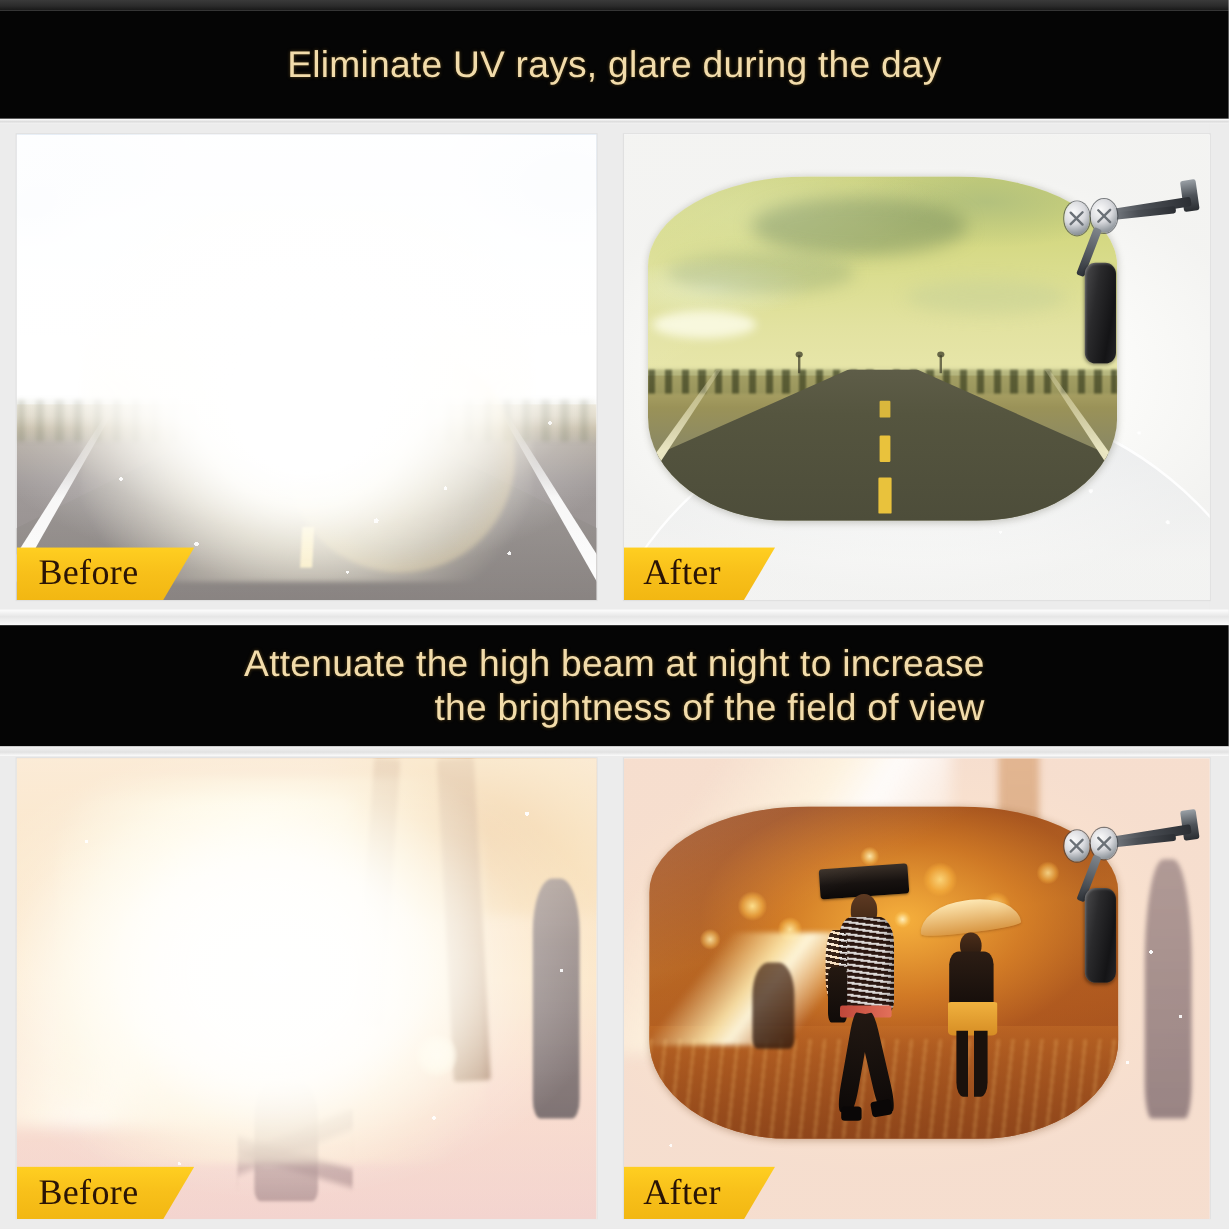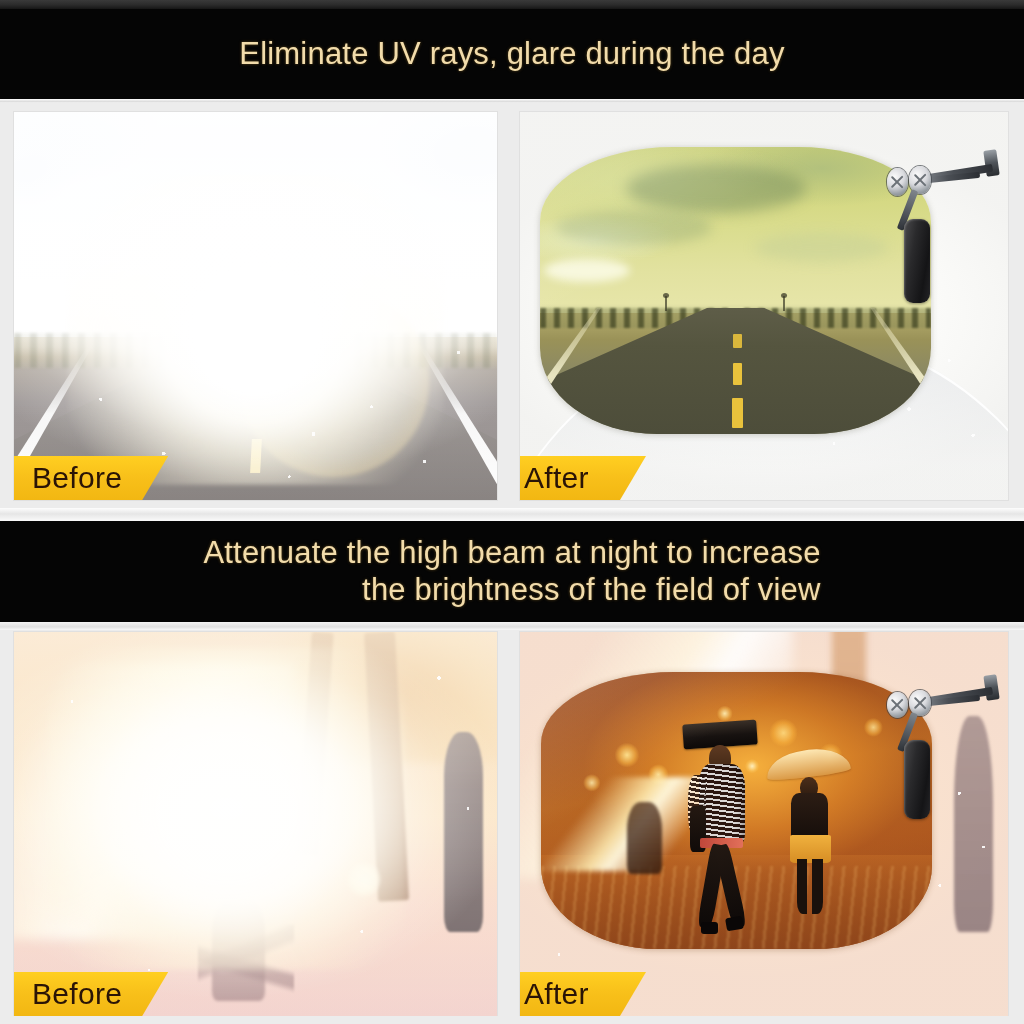--- a/index.html
+++ b/index.html
@@ -543,22 +543,23 @@
   
   .badge {
     position:absolute; left:0; bottom:0;
     height:44px; min-width:148px;
     padding:0 46px 0 18px;
     display:flex; align-items:center;
     background:linear-gradient(180deg,#ffcf21 0%,#f8c01a 48%,#f2b712 100%);
     clip-path:polygon(0 0, 100% 0, calc(100% - 26px) 100%, 0 100%);
     font-size:30px; color:#2a1406; letter-spacing:.3px;
     line-height:1;
-  }
-  .badge.badge-after { min-width:126px; padding:0 44px 0 4px; }
+    font-family:Liberation Serif, serif;
+  }
+  .badge.badge-after { min-width:126px; padding:0 44px 0 16px; }
 
   
   .bottom-fill {
     position:absolute; left:0; bottom:0; width:1024px; height:8px;
     background:#ececec;
   }
   .side-fill { position:absolute; top:0; height:1024px; width:14px; background:#ececec; }
   .side-fill.l { left:0; }
   .side-fill.r { right:0; width:16px; }
 </style>

